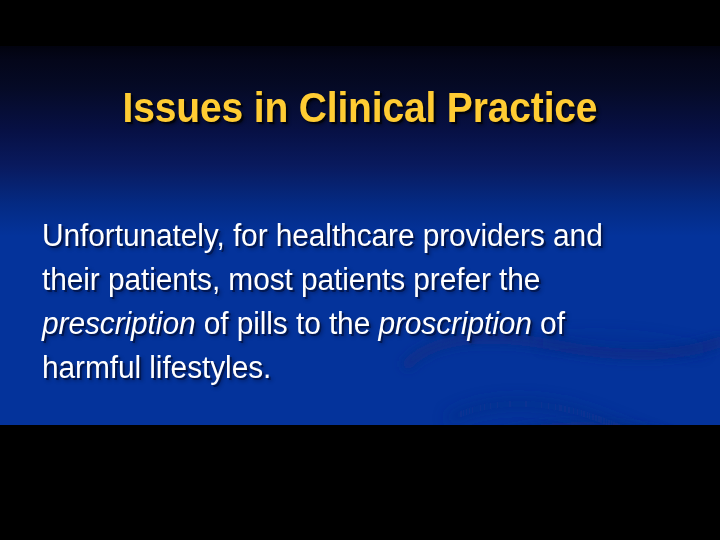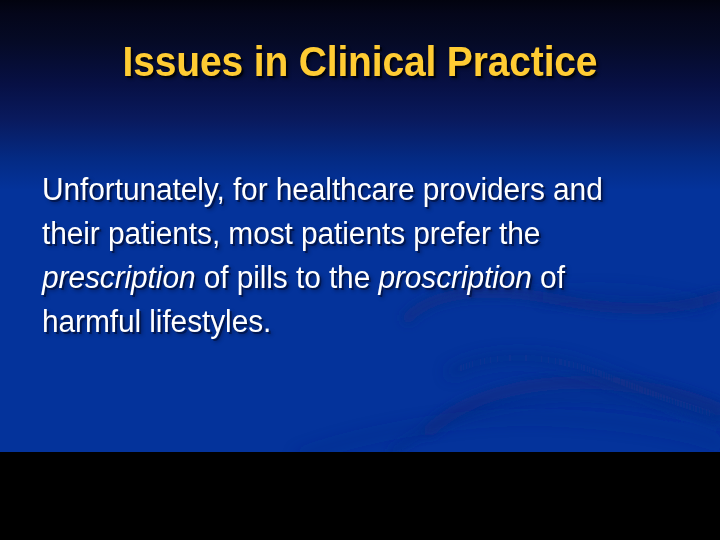--- a/index.html
+++ b/index.html
@@ -4,24 +4,25 @@
 <title>Slide</title>
 <style>
   html, body {
     margin: 0;
     padding: 0;
     background: #000;
   }
   #slide {
     position: relative;
     width: 720px;
-    height: 452px;
+    height: 379px;
     overflow: hidden;
     background-color: #04339b;
     font-family: "Liberation Sans", "DejaVu Sans", sans-serif;
+    margin-top: 46px;
     -webkit-font-smoothing: antialiased;
   }
   
   #bg-gradient {
     position: absolute;
     left: 0; top: 0;
     width: 720px;
     height: 540px;
     background: linear-gradient(to bottom,
         #02030f 0px,

